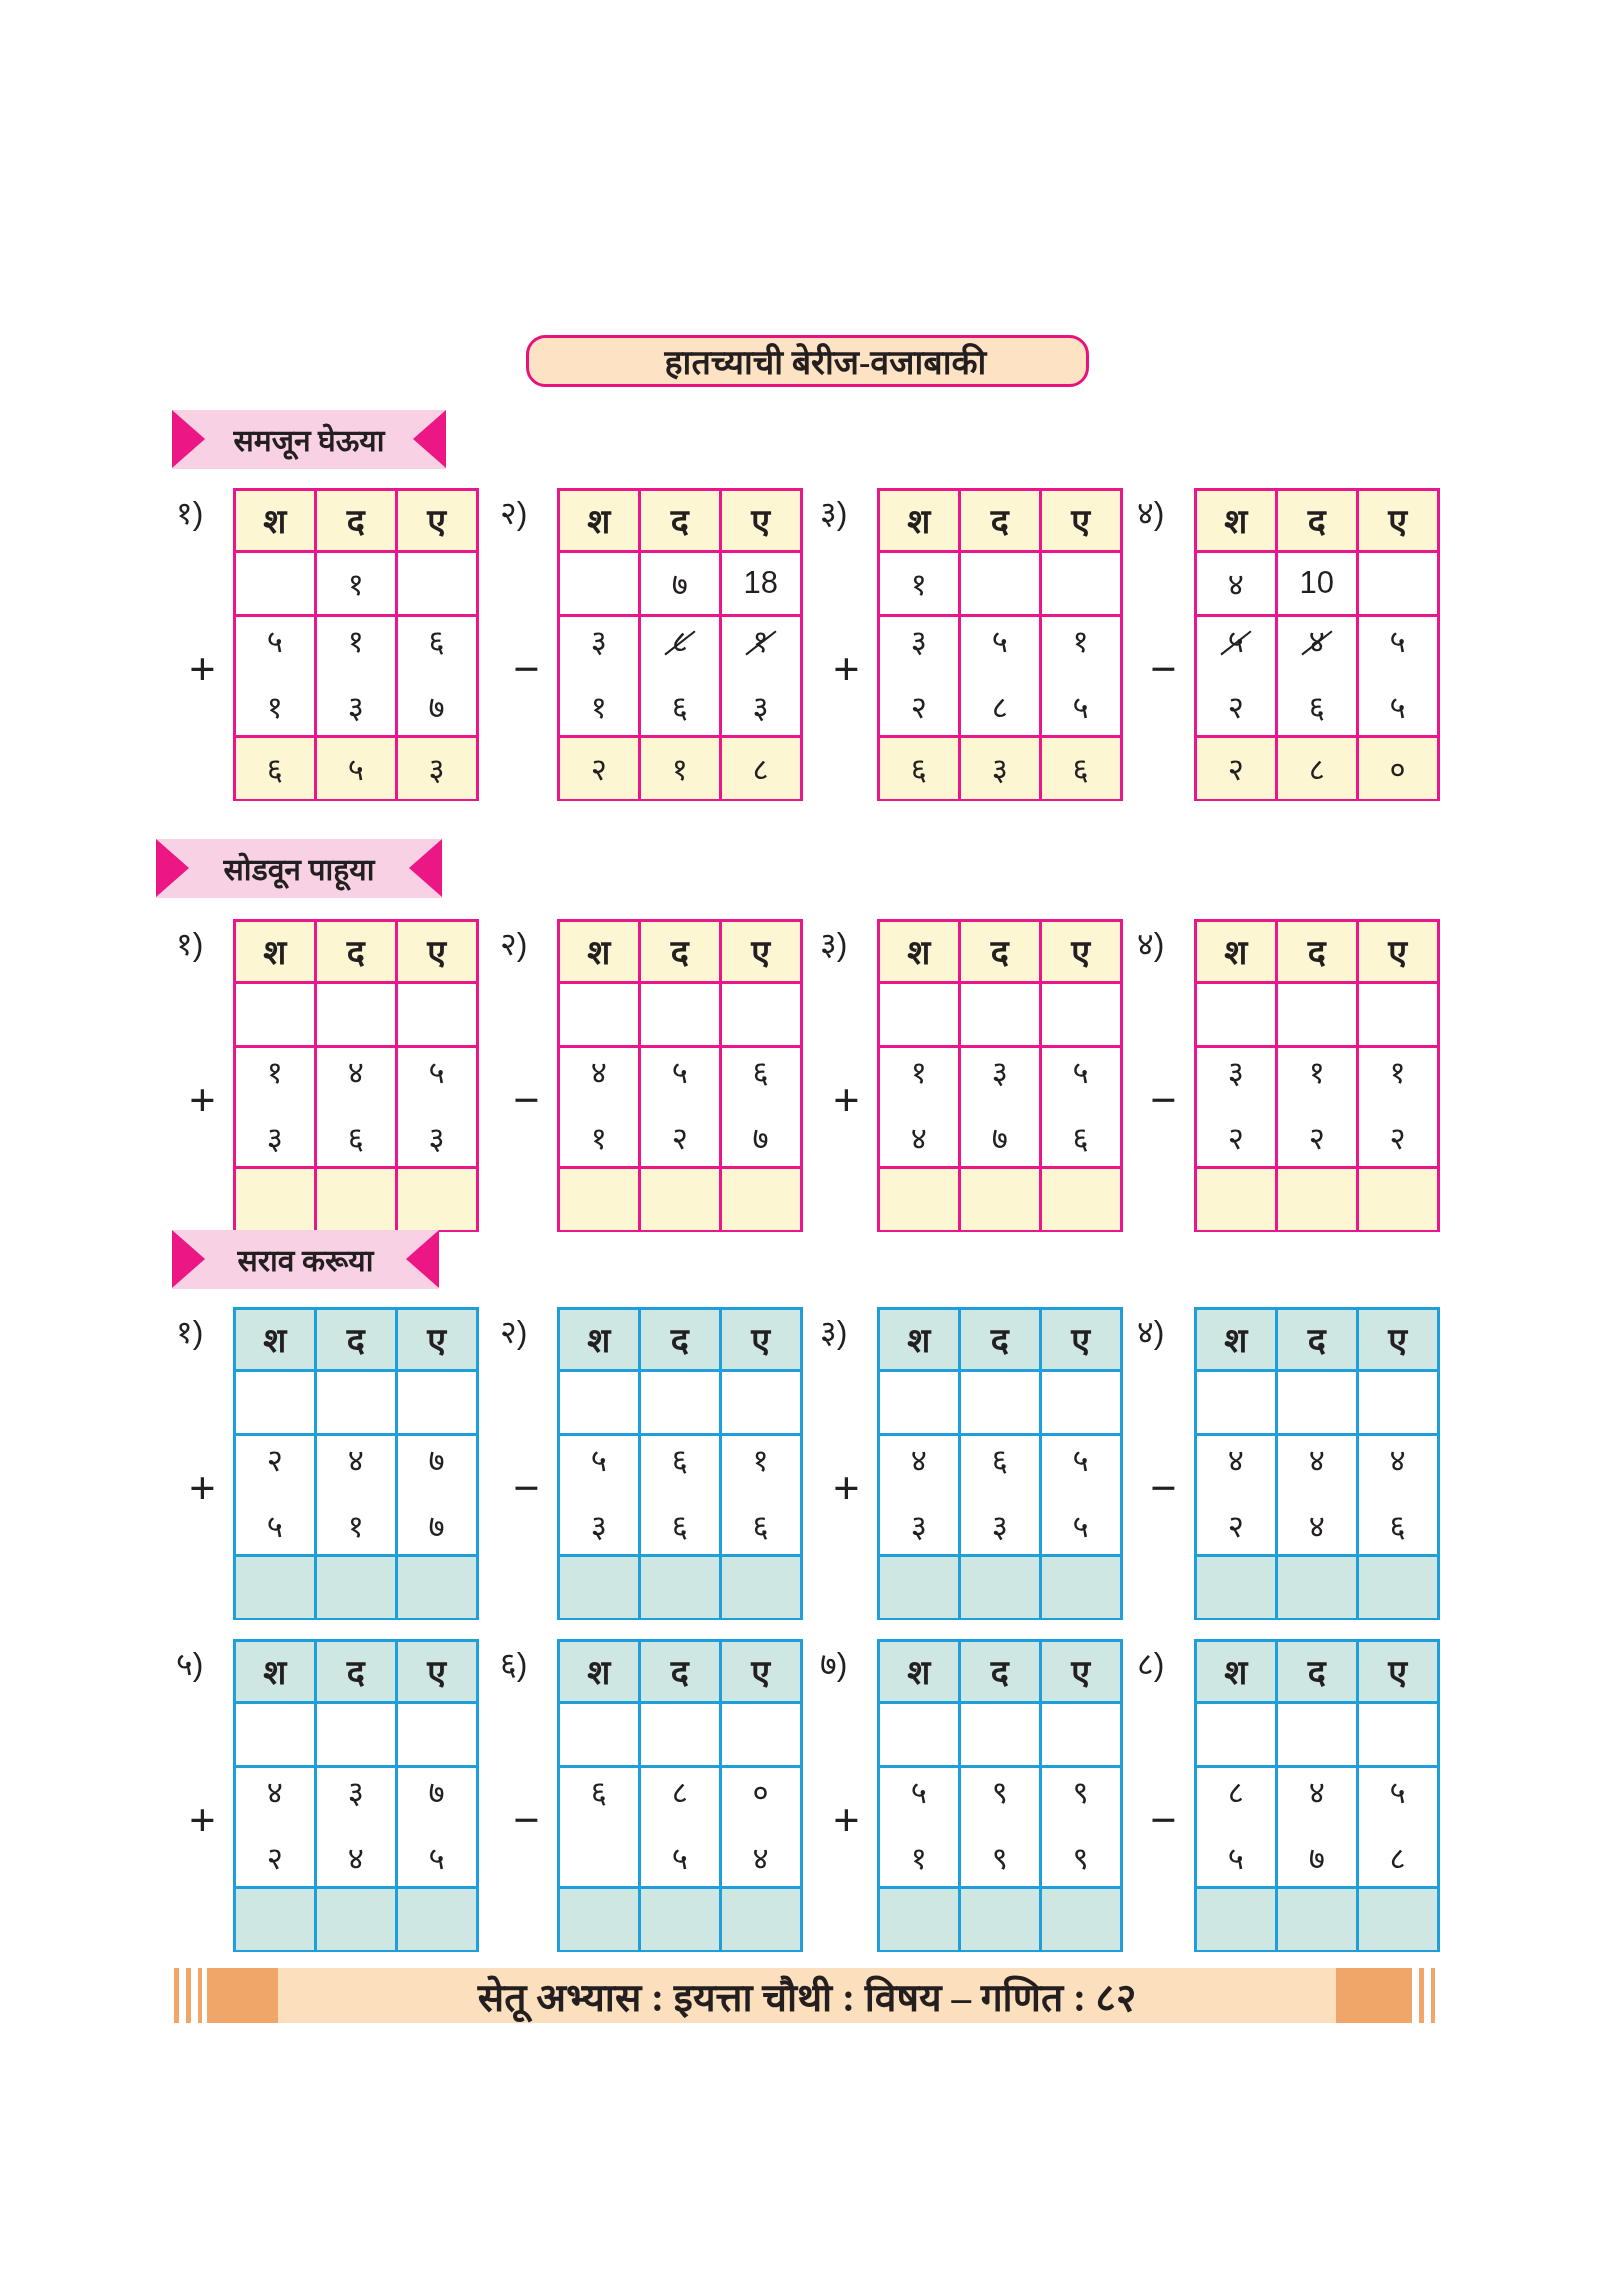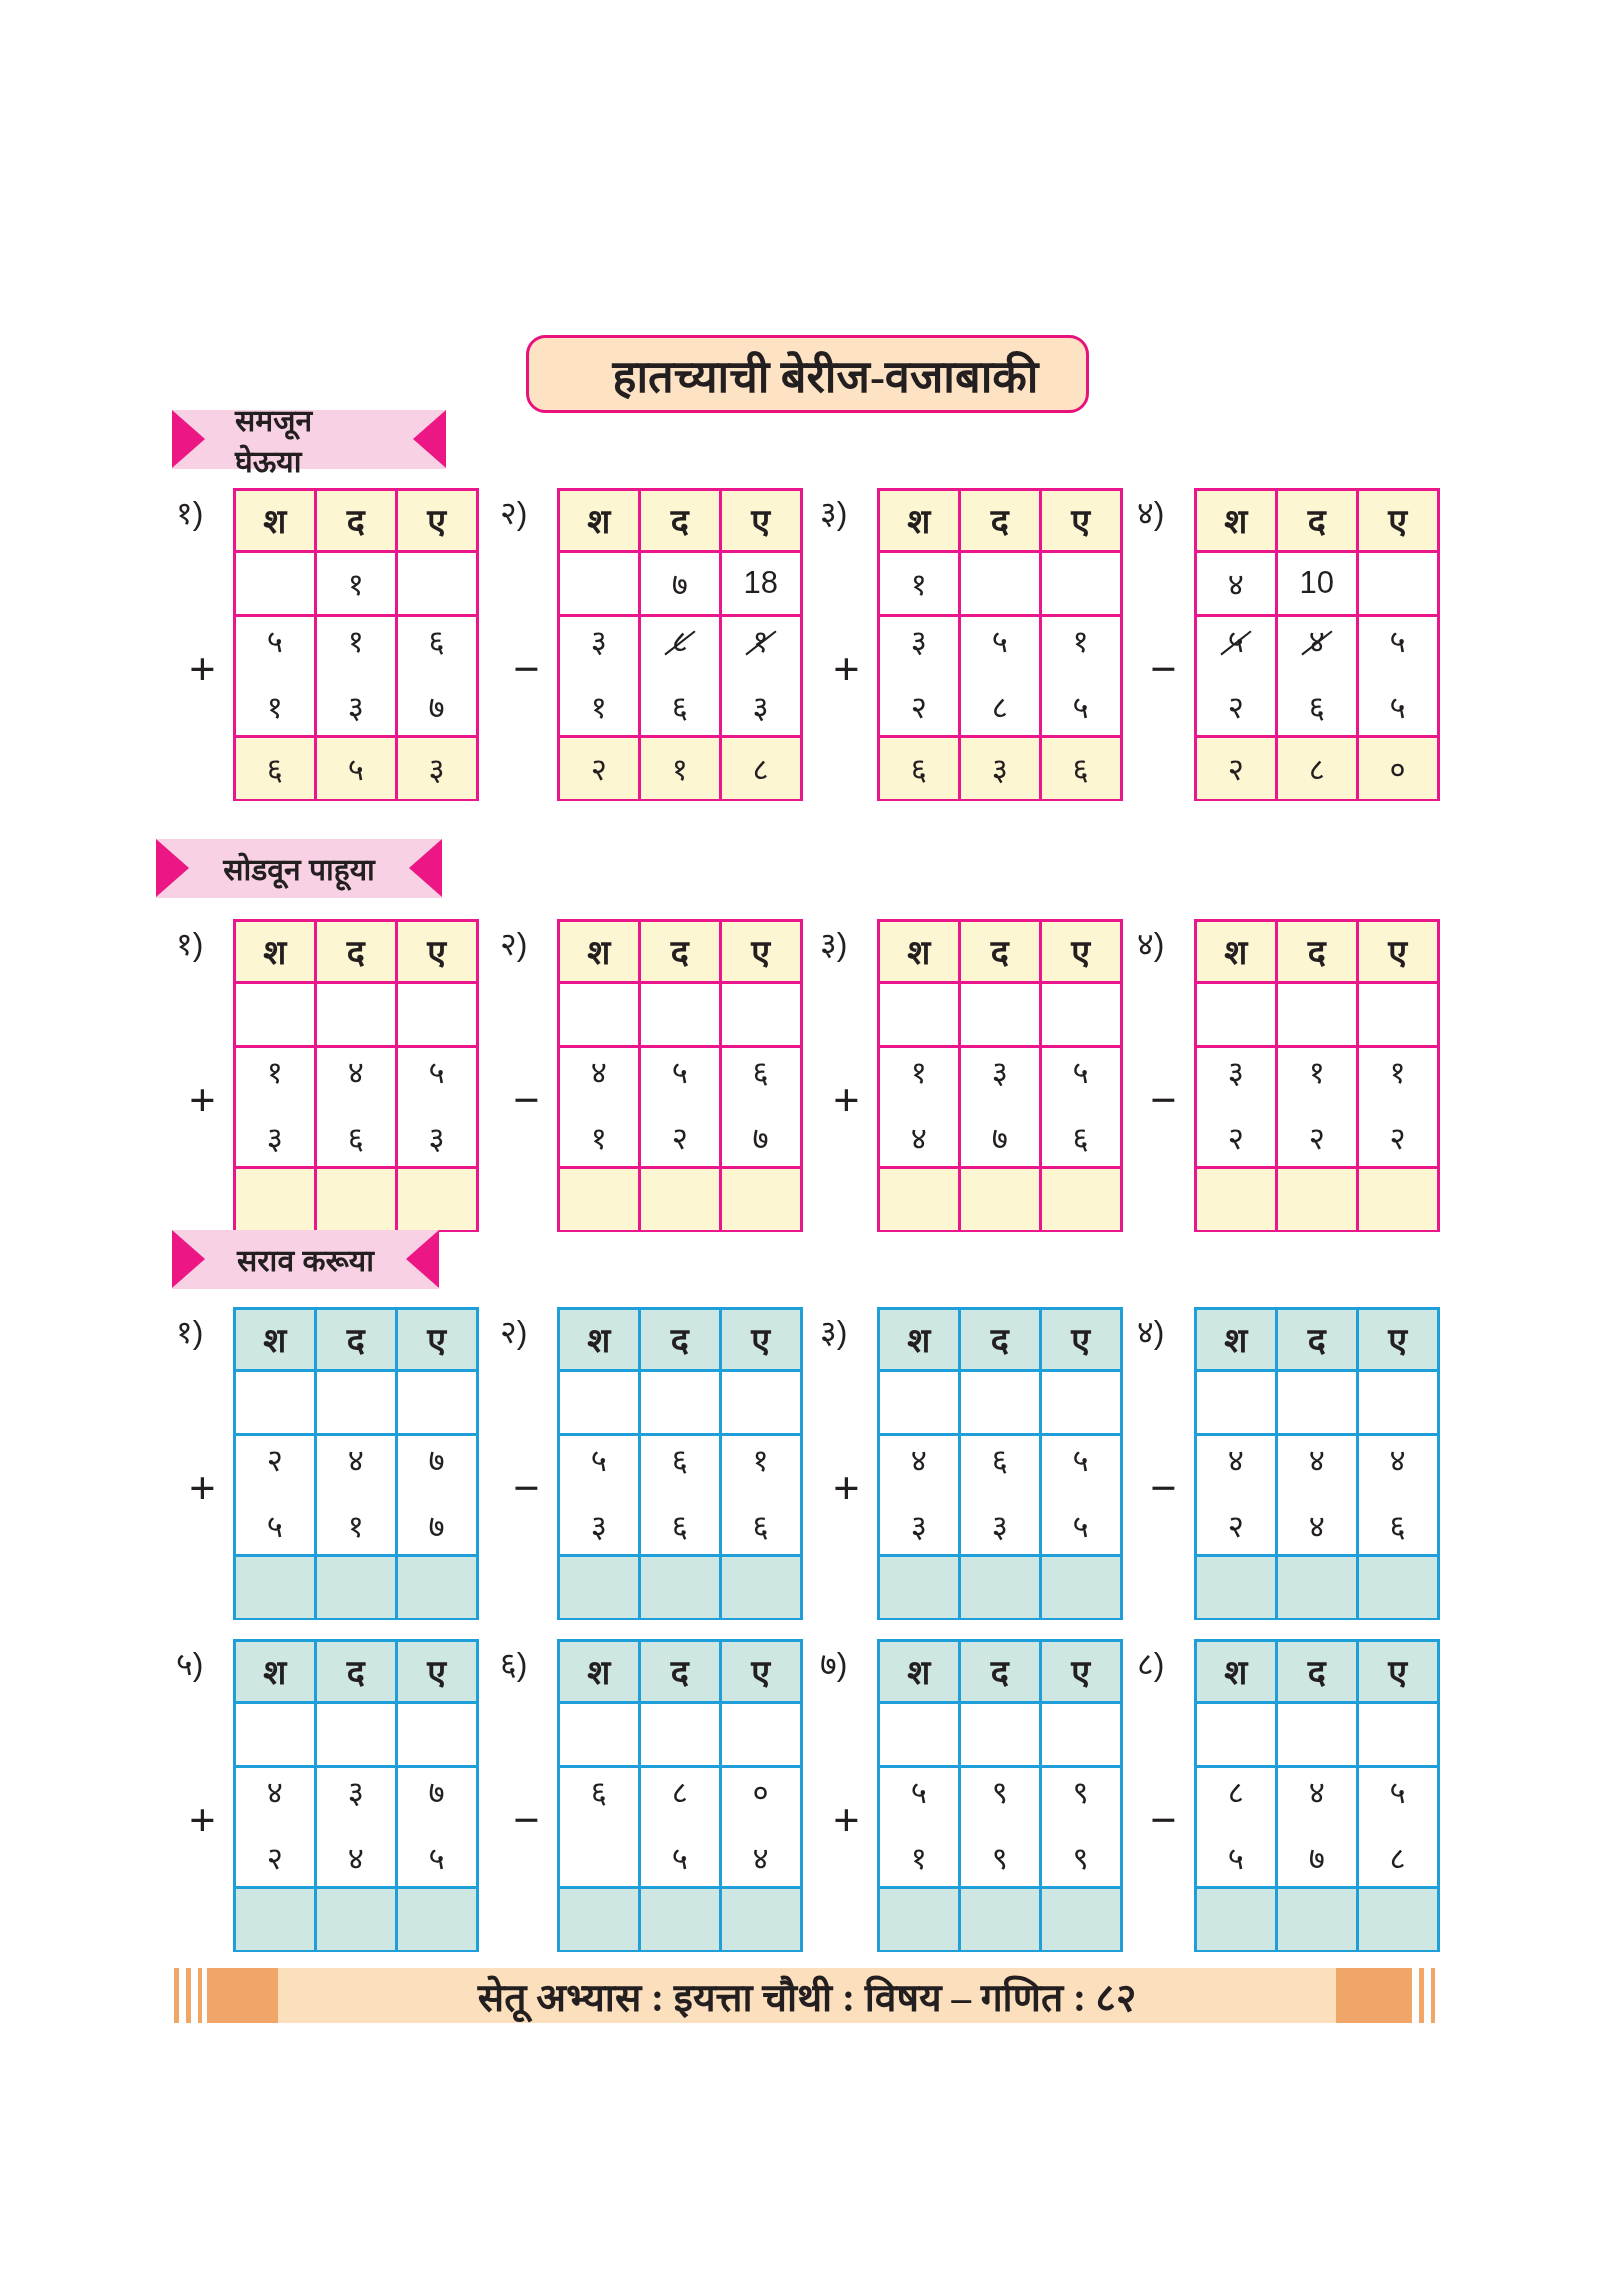--- a/index.html
+++ b/index.html
@@ -13,34 +13,34 @@
   .day-badge{
     position:absolute;left:1230px;top:260px;width:220px;height:69px;
     display:flex;align-items:center;justify-content:center;
     font-size:35px;font-weight:bold;
     background:linear-gradient(180deg,#ffffff 0%,#fdeaf4 40%,#f9c2dc 72%,#f0579f 100%);
     box-shadow:2px 2px 0 #e587b6;
   }
 
   
   .title-box{
-    position:absolute;left:526px;top:335px;width:563px;height:78px;
+    position:absolute;left:526px;top:335px;width:563px;height:52px;
     background:#fde3c4;border:3.9px solid #e8127c;border-radius:19.6px;
     display:flex;align-items:center;justify-content:center;
-    font-size:45px;font-weight:bold;font-family:"Liberation Serif",serif;
+    font-size:34px;font-weight:bold;font-family:"Liberation Serif",serif;
     box-sizing:border-box;
     padding-left:36px;
   }
 
   
   .band{
     position:absolute;height:59px;background:#f8d2e4;
     display:flex;align-items:center;justify-content:center;
-    font-size:30px;font-weight:bold;font-family:Liberation Sans, sans-serif;
-    box-sizing:border-box;padding:0 63px;
+    font-size:30px;font-weight:bold;font-family:Liberation Serif, serif;
+    box-sizing:border-box;padding:0 43px;
   }
   .band::before{
     content:"";position:absolute;left:0;top:0;width:0;height:0;
     border-top:29px solid transparent;border-bottom:29px solid transparent;
     border-left:33px solid #ec1684;
   }
   .band::after{
     content:"";position:absolute;right:0;top:0;width:0;height:0;
     border-top:29px solid transparent;border-bottom:29px solid transparent;
     border-right:33px solid #ec1684;

